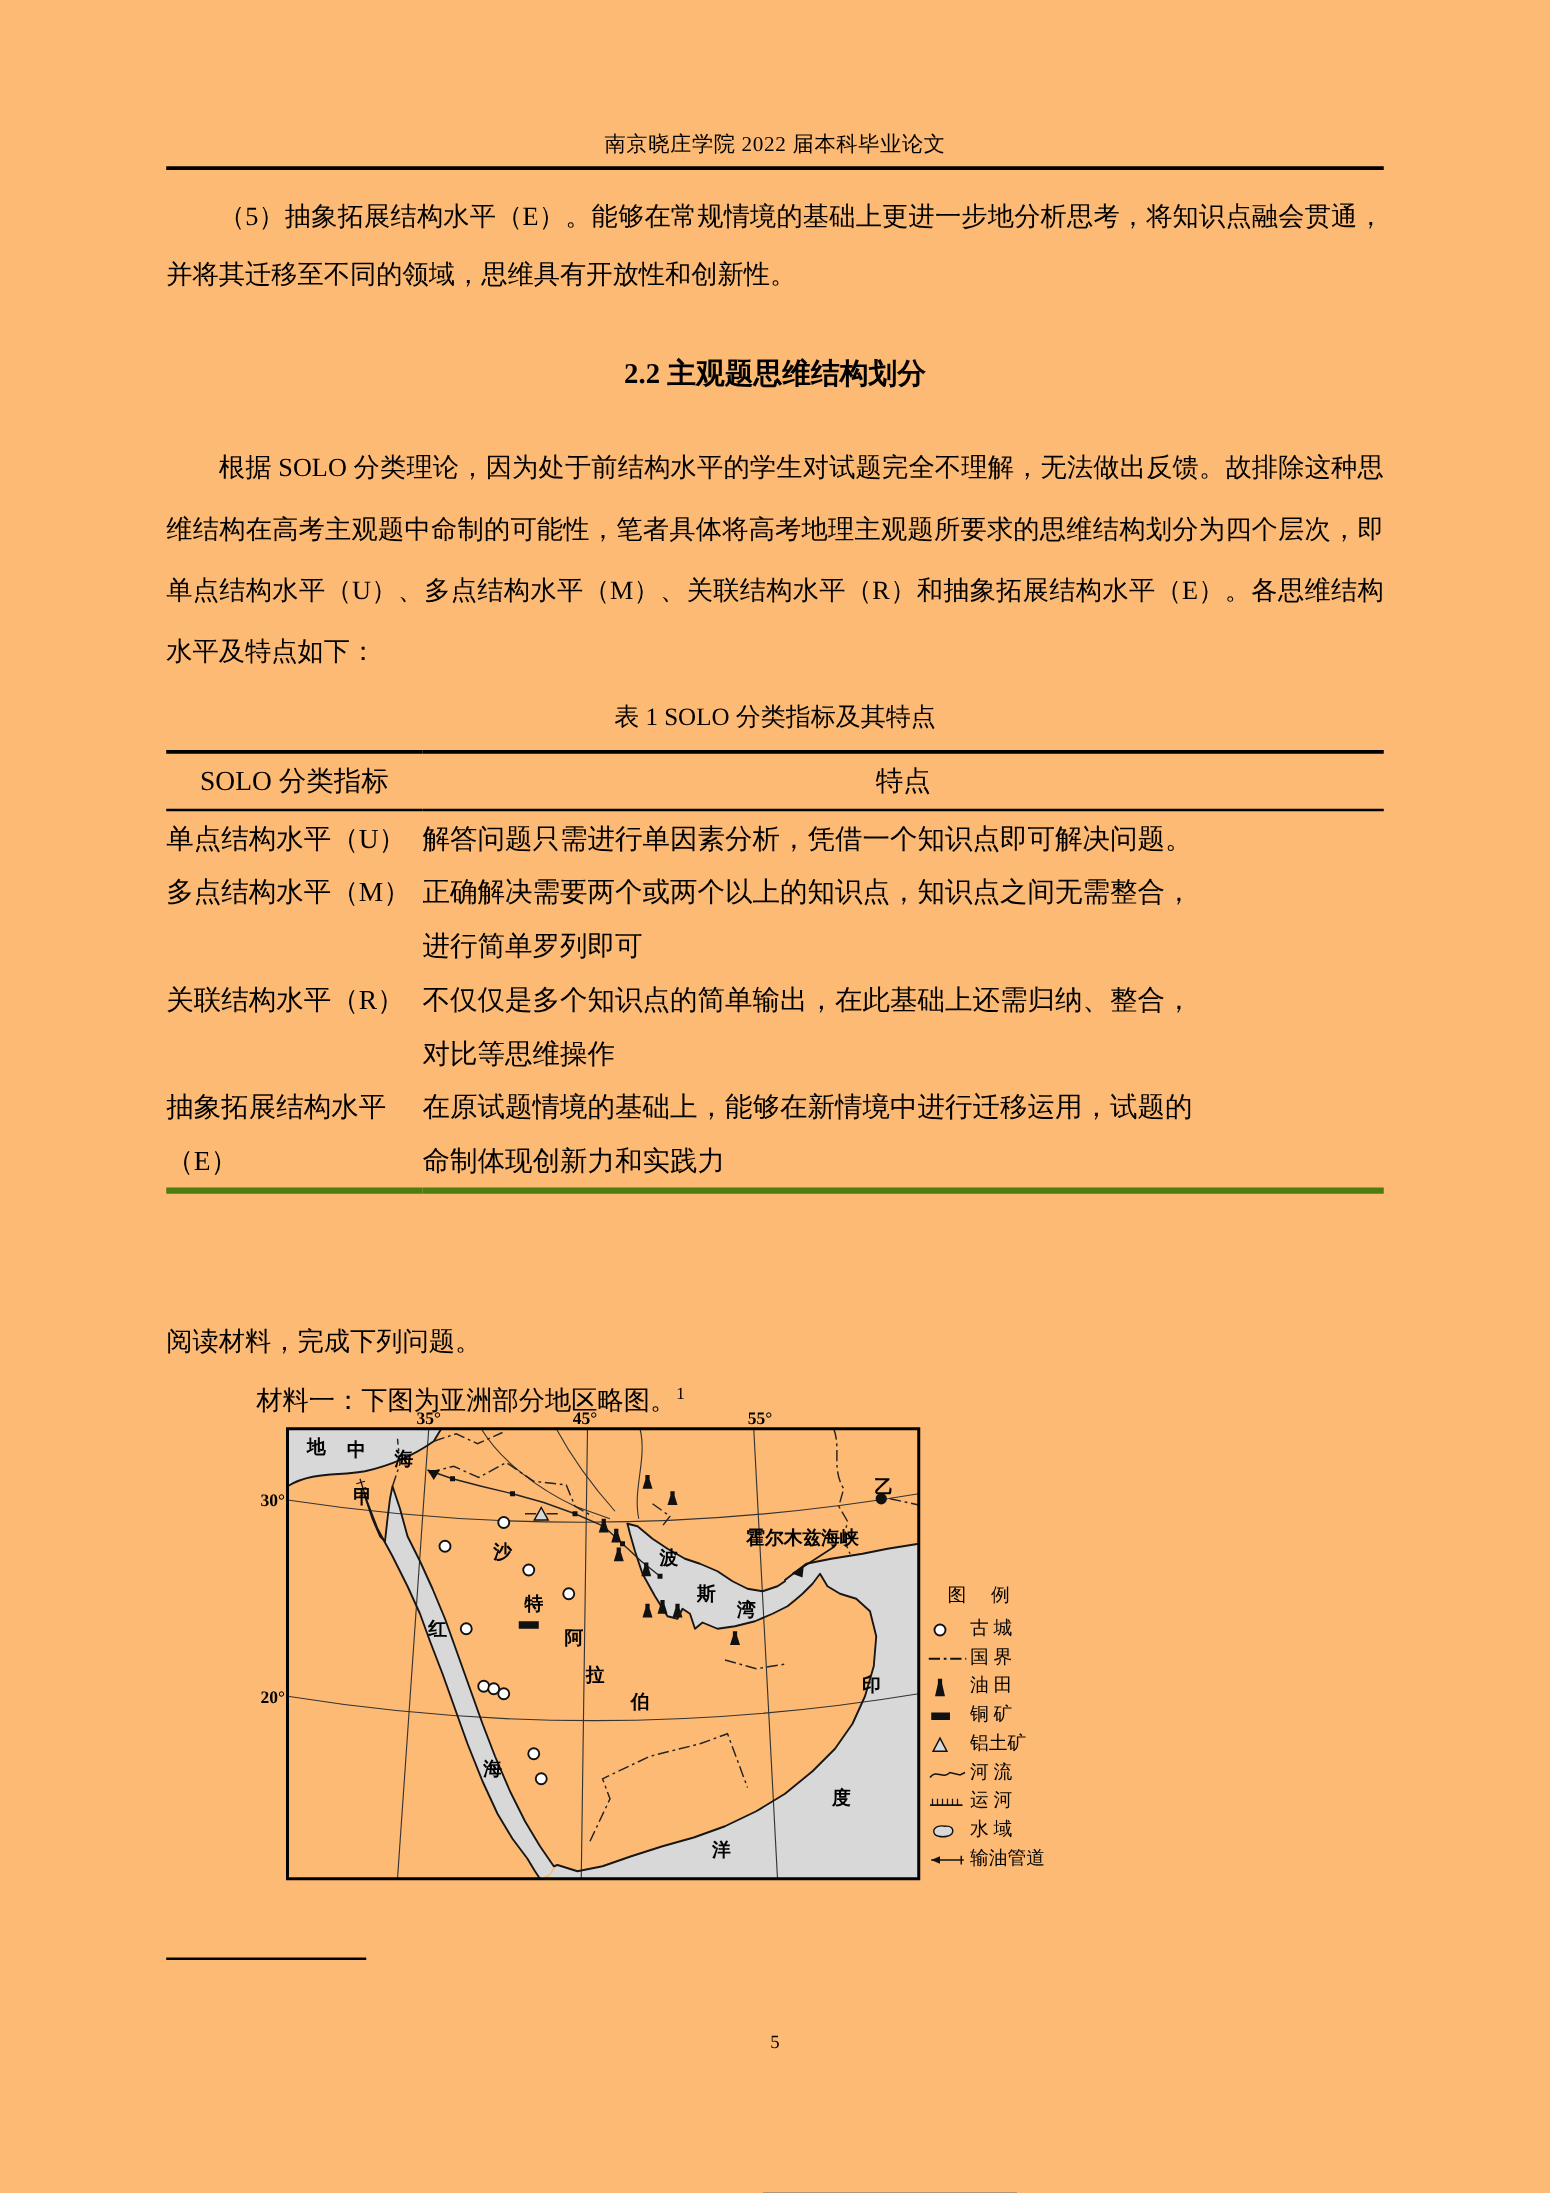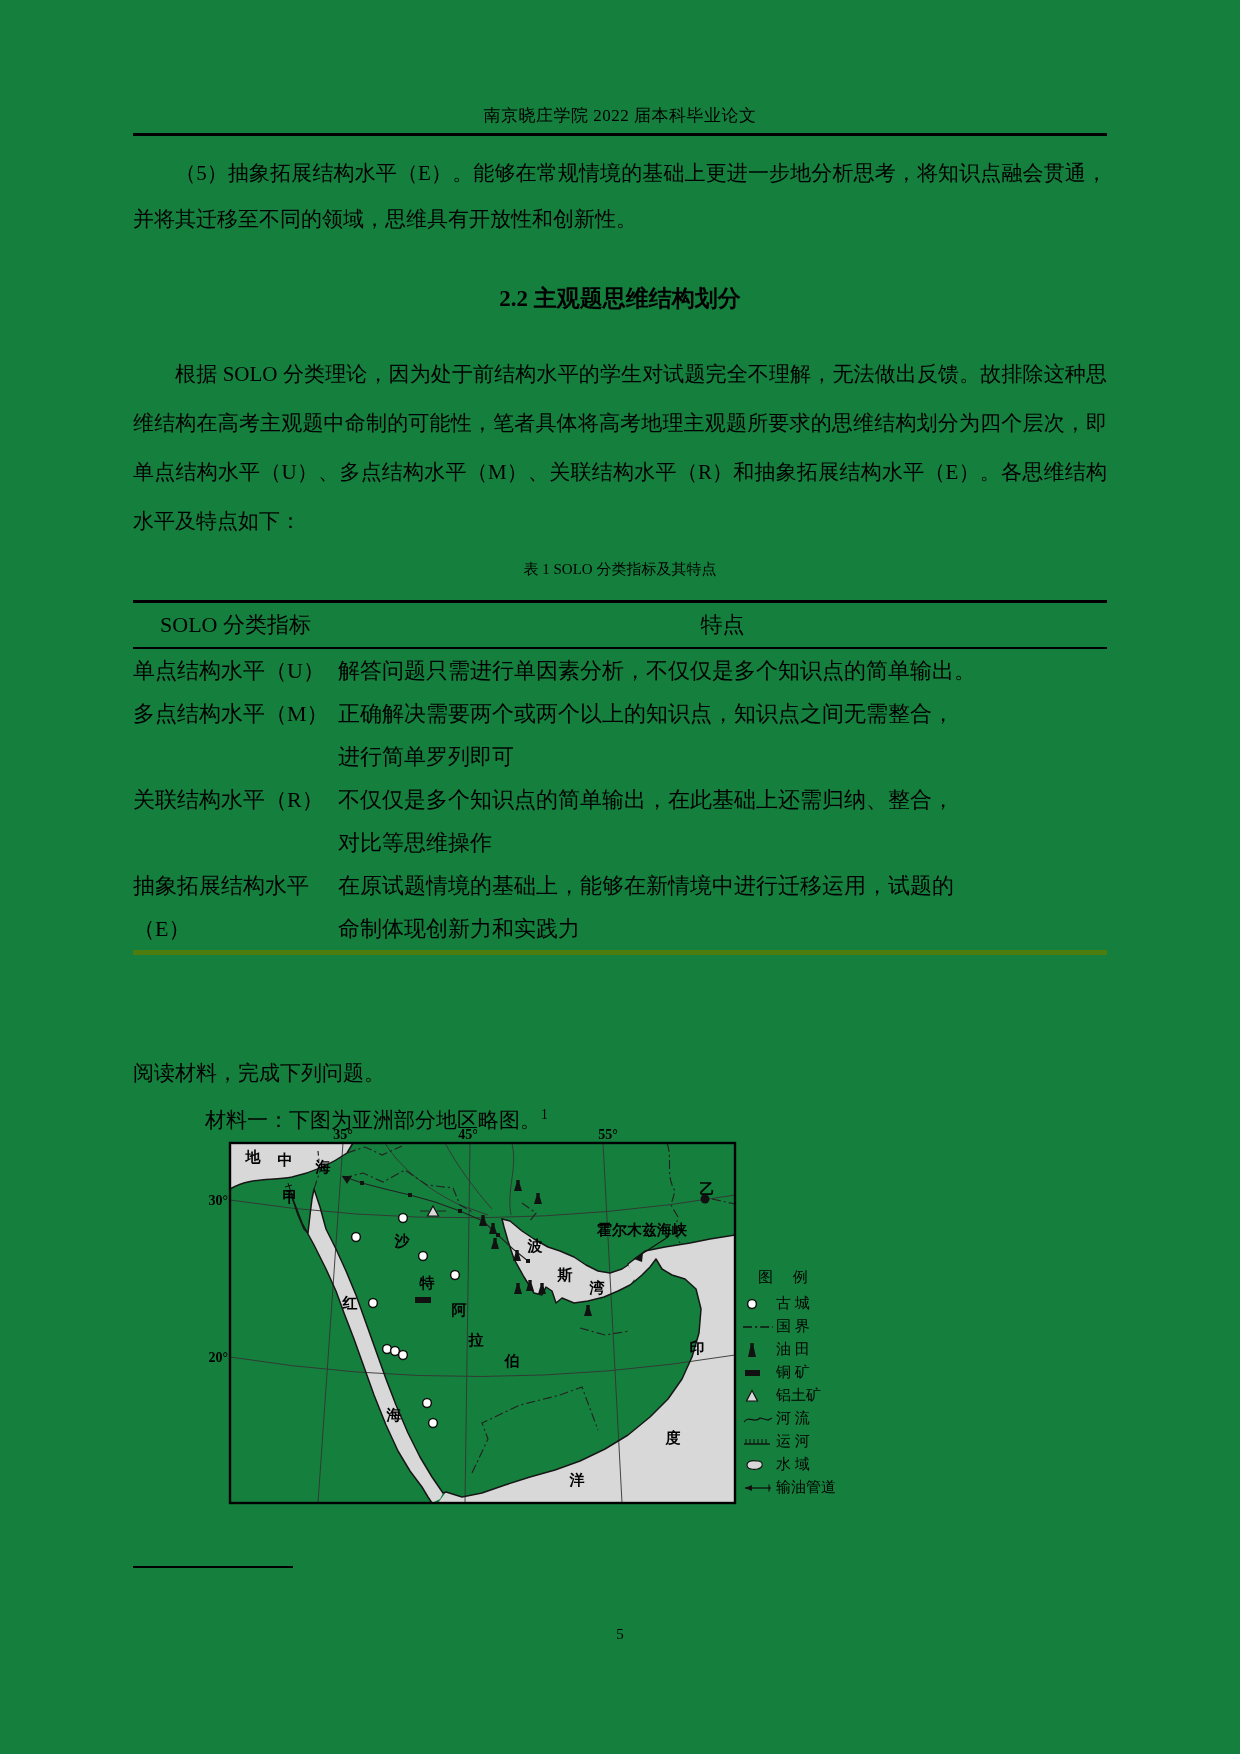--- a/index.html
+++ b/index.html
@@ -1,26 +1,26 @@
 <!DOCTYPE html>
 <html><head>
 <meta charset="utf-8">
 <style>
   html,body{margin:0;padding:0;background:#777;}
   .page{
-    position:relative;width:1240px;height:1754px;margin:0 auto;background:#15803d;
+    position:relative;width:1240px;height:1754px;margin:0 auto;background:#fdba74;
     font-family:"Liberation Serif","DejaVu Serif",serif;color:#000;overflow:hidden;
   }
   .abs{position:absolute;}
   .header-title{top:104px;left:0;width:1240px;text-align:center;font-size:17px;letter-spacing:.5px;}
   .header-rule{top:133px;left:133px;width:974px;height:3px;background:#000;}
   .body-par{left:133px;width:974px;font-size:21px;line-height:46px;text-align:justify;text-justify:inter-ideograph;}
   .indent2{text-indent:2em;}
   .h-sec{left:133px;width:974px;font-size:23px;font-weight:700;line-height:30px;}
-  .tbl-caption{top:560px;left:0;width:1240px;text-align:center;font-size:15px;}
+  .tbl-caption{top:560px;left:0;width:1240px;text-align:center;font-size:20px;}
   table.solo{
     top:600px;left:133px;width:974px;border-collapse:collapse;
     border-top:3px solid #000;border-bottom:5px solid #4d7c0f;font-size:22px;
   }
   table.solo th{font-weight:400;border-bottom:2px solid #000;height:42px;line-height:42px;text-align:center;}
   table.solo td{vertical-align:top;text-align:left;line-height:43px;white-space:pre-line;padding:0;}
   table.solo col.c1{width:205px;}
   .map-wrap{top:1127px;left:204px;width:535px;height:382px;font-weight:bold;}
   .map-wrap svg{display:block;}
   .sea{fill:#d8d8d8;stroke:none;}
@@ -64,21 +64,21 @@
       </colgroup>
     <thead>
       <tr>
         <th>SOLO 分类指标</th>
         <th>特点</th>
       </tr>
     </thead>
     <tbody>
       <tr>
         <td>单点结构水平（U）</td>
-        <td>解答问题只需进行单因素分析，不仅仅是多个知识点的简单输出。</td>
+        <td>解答问题只需进行单因素分析，凭借一个知识点即可解决问题。</td>
       </tr>
       <tr>
         <td>多点结构水平（M）</td>
         <td>正确解决需要两个或两个以上的知识点，知识点之间无需整合，
 进行简单罗列即可</td>
       </tr>
       <tr>
         <td>关联结构水平（R）</td>
         <td>不仅仅是多个知识点的简单输出，在此基础上还需归纳、整合，
 对比等思维操作</td>

